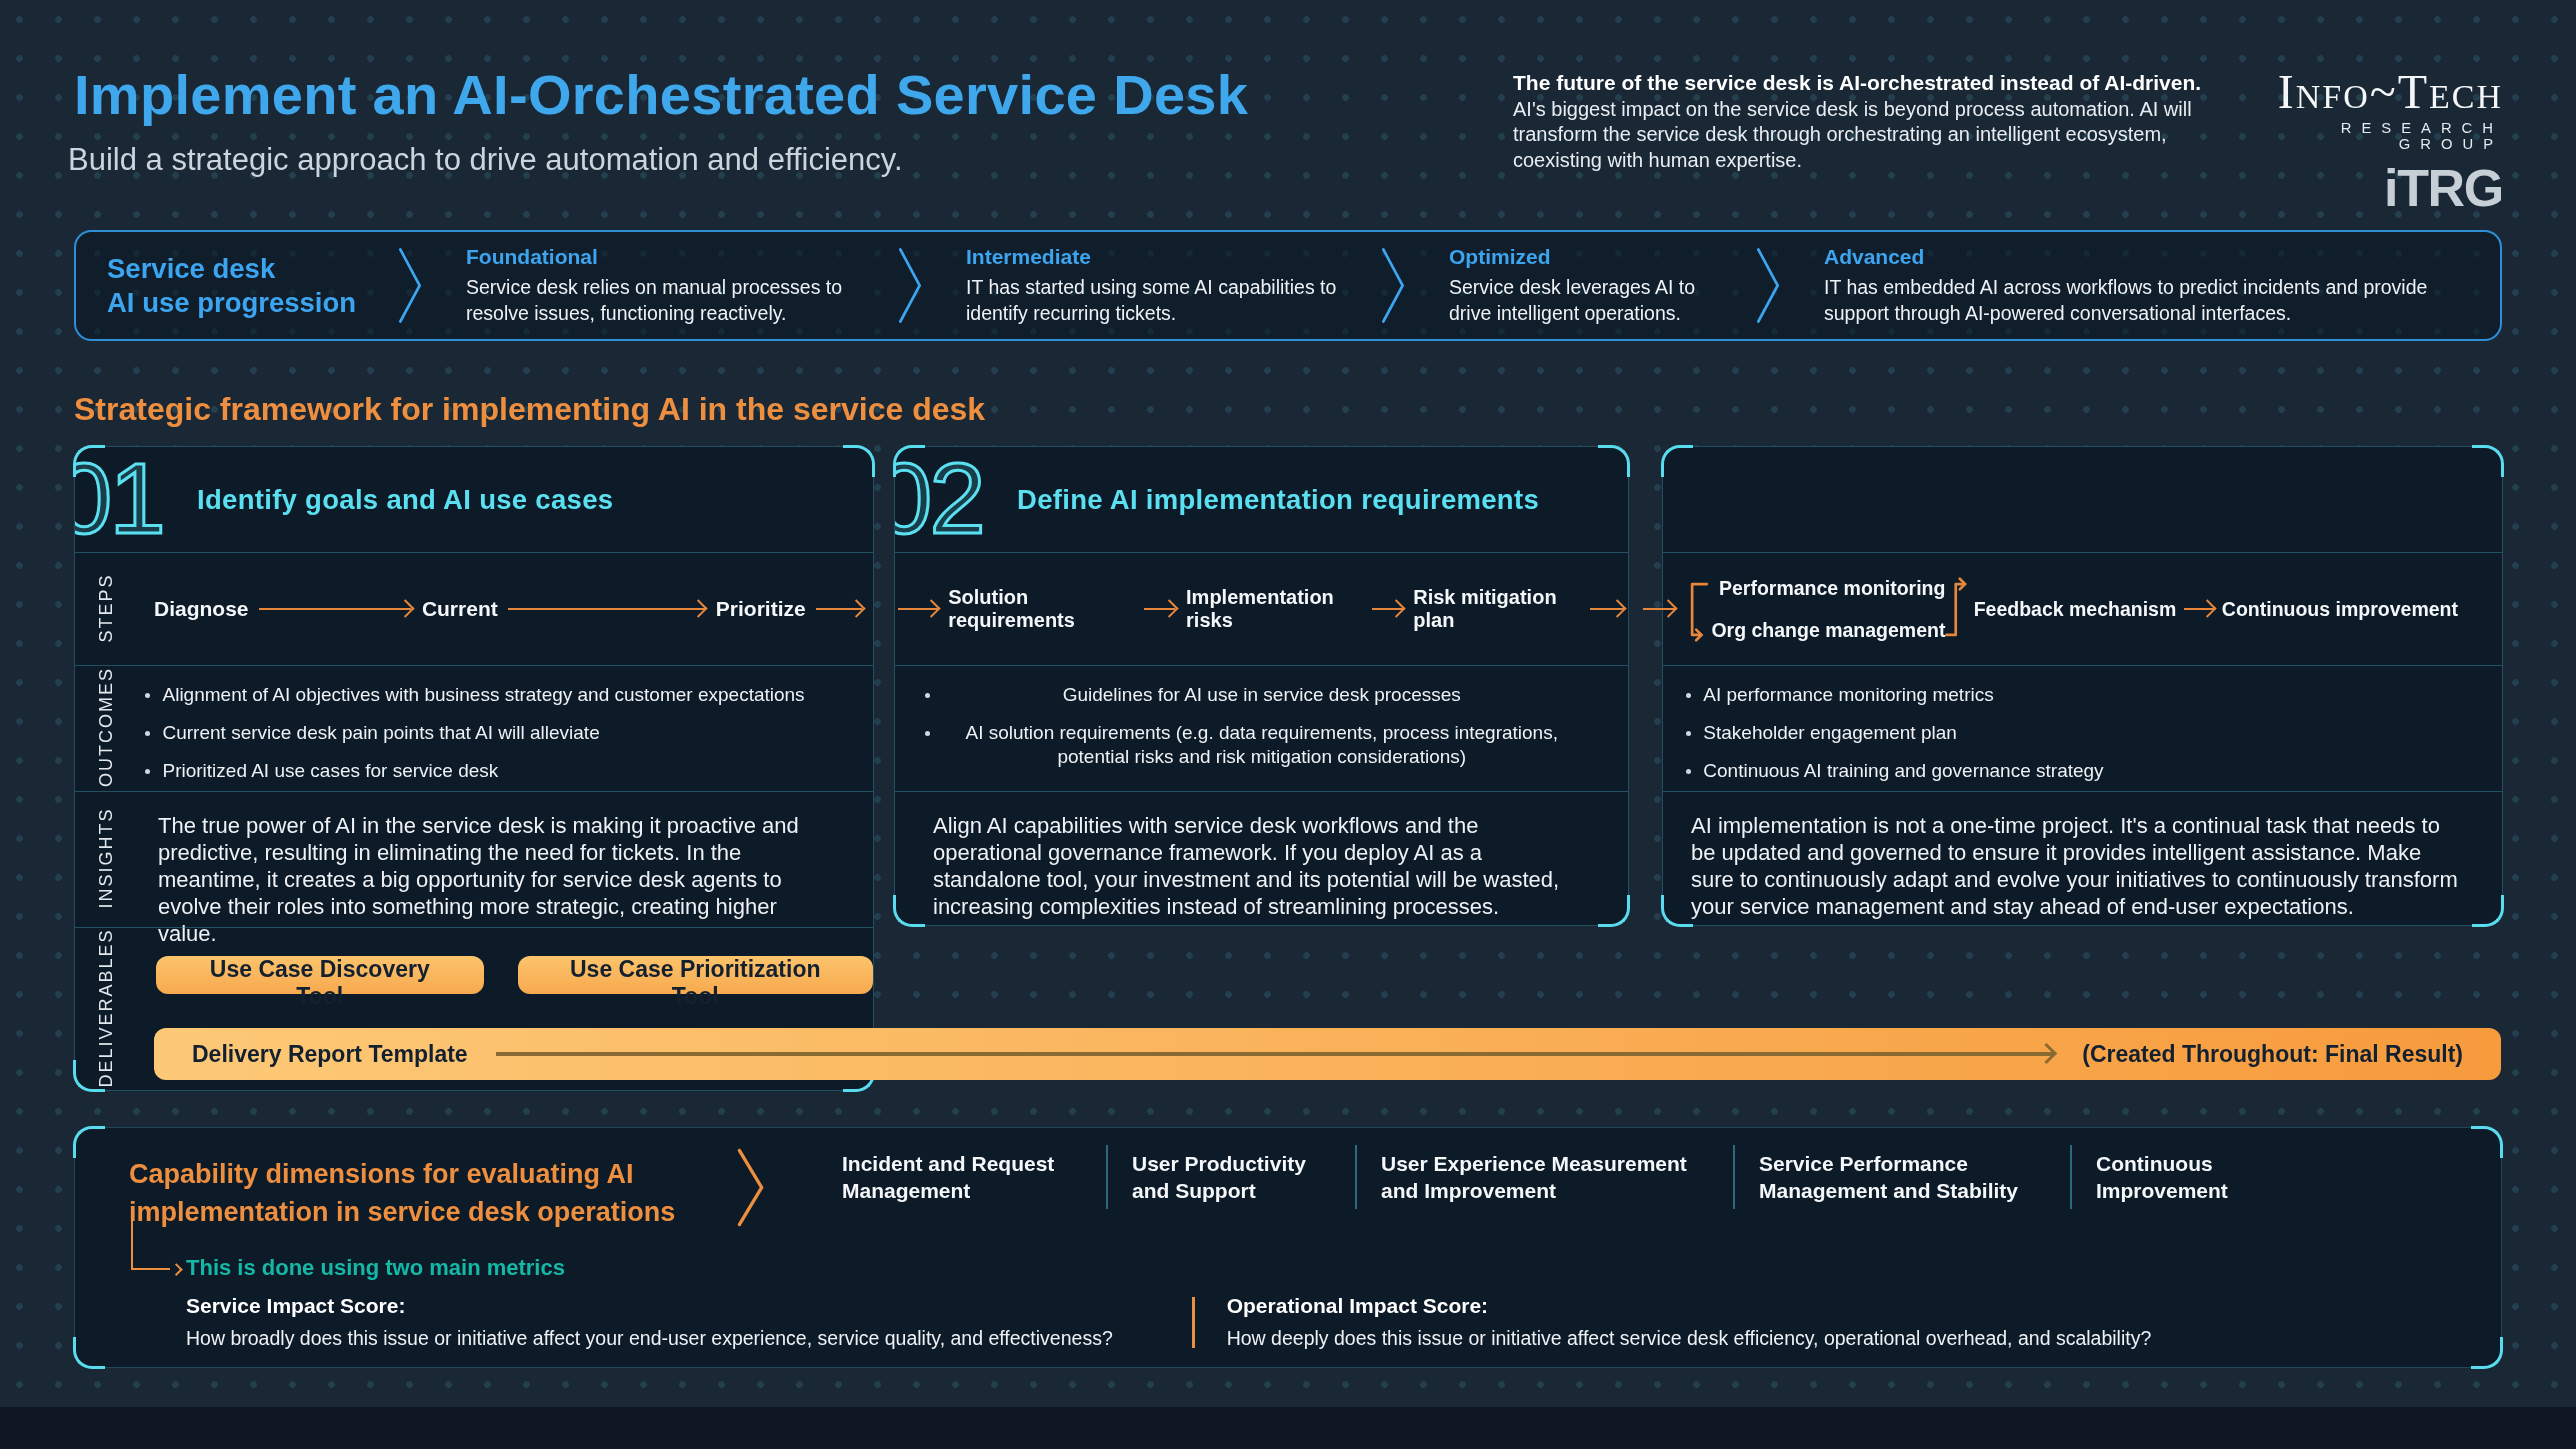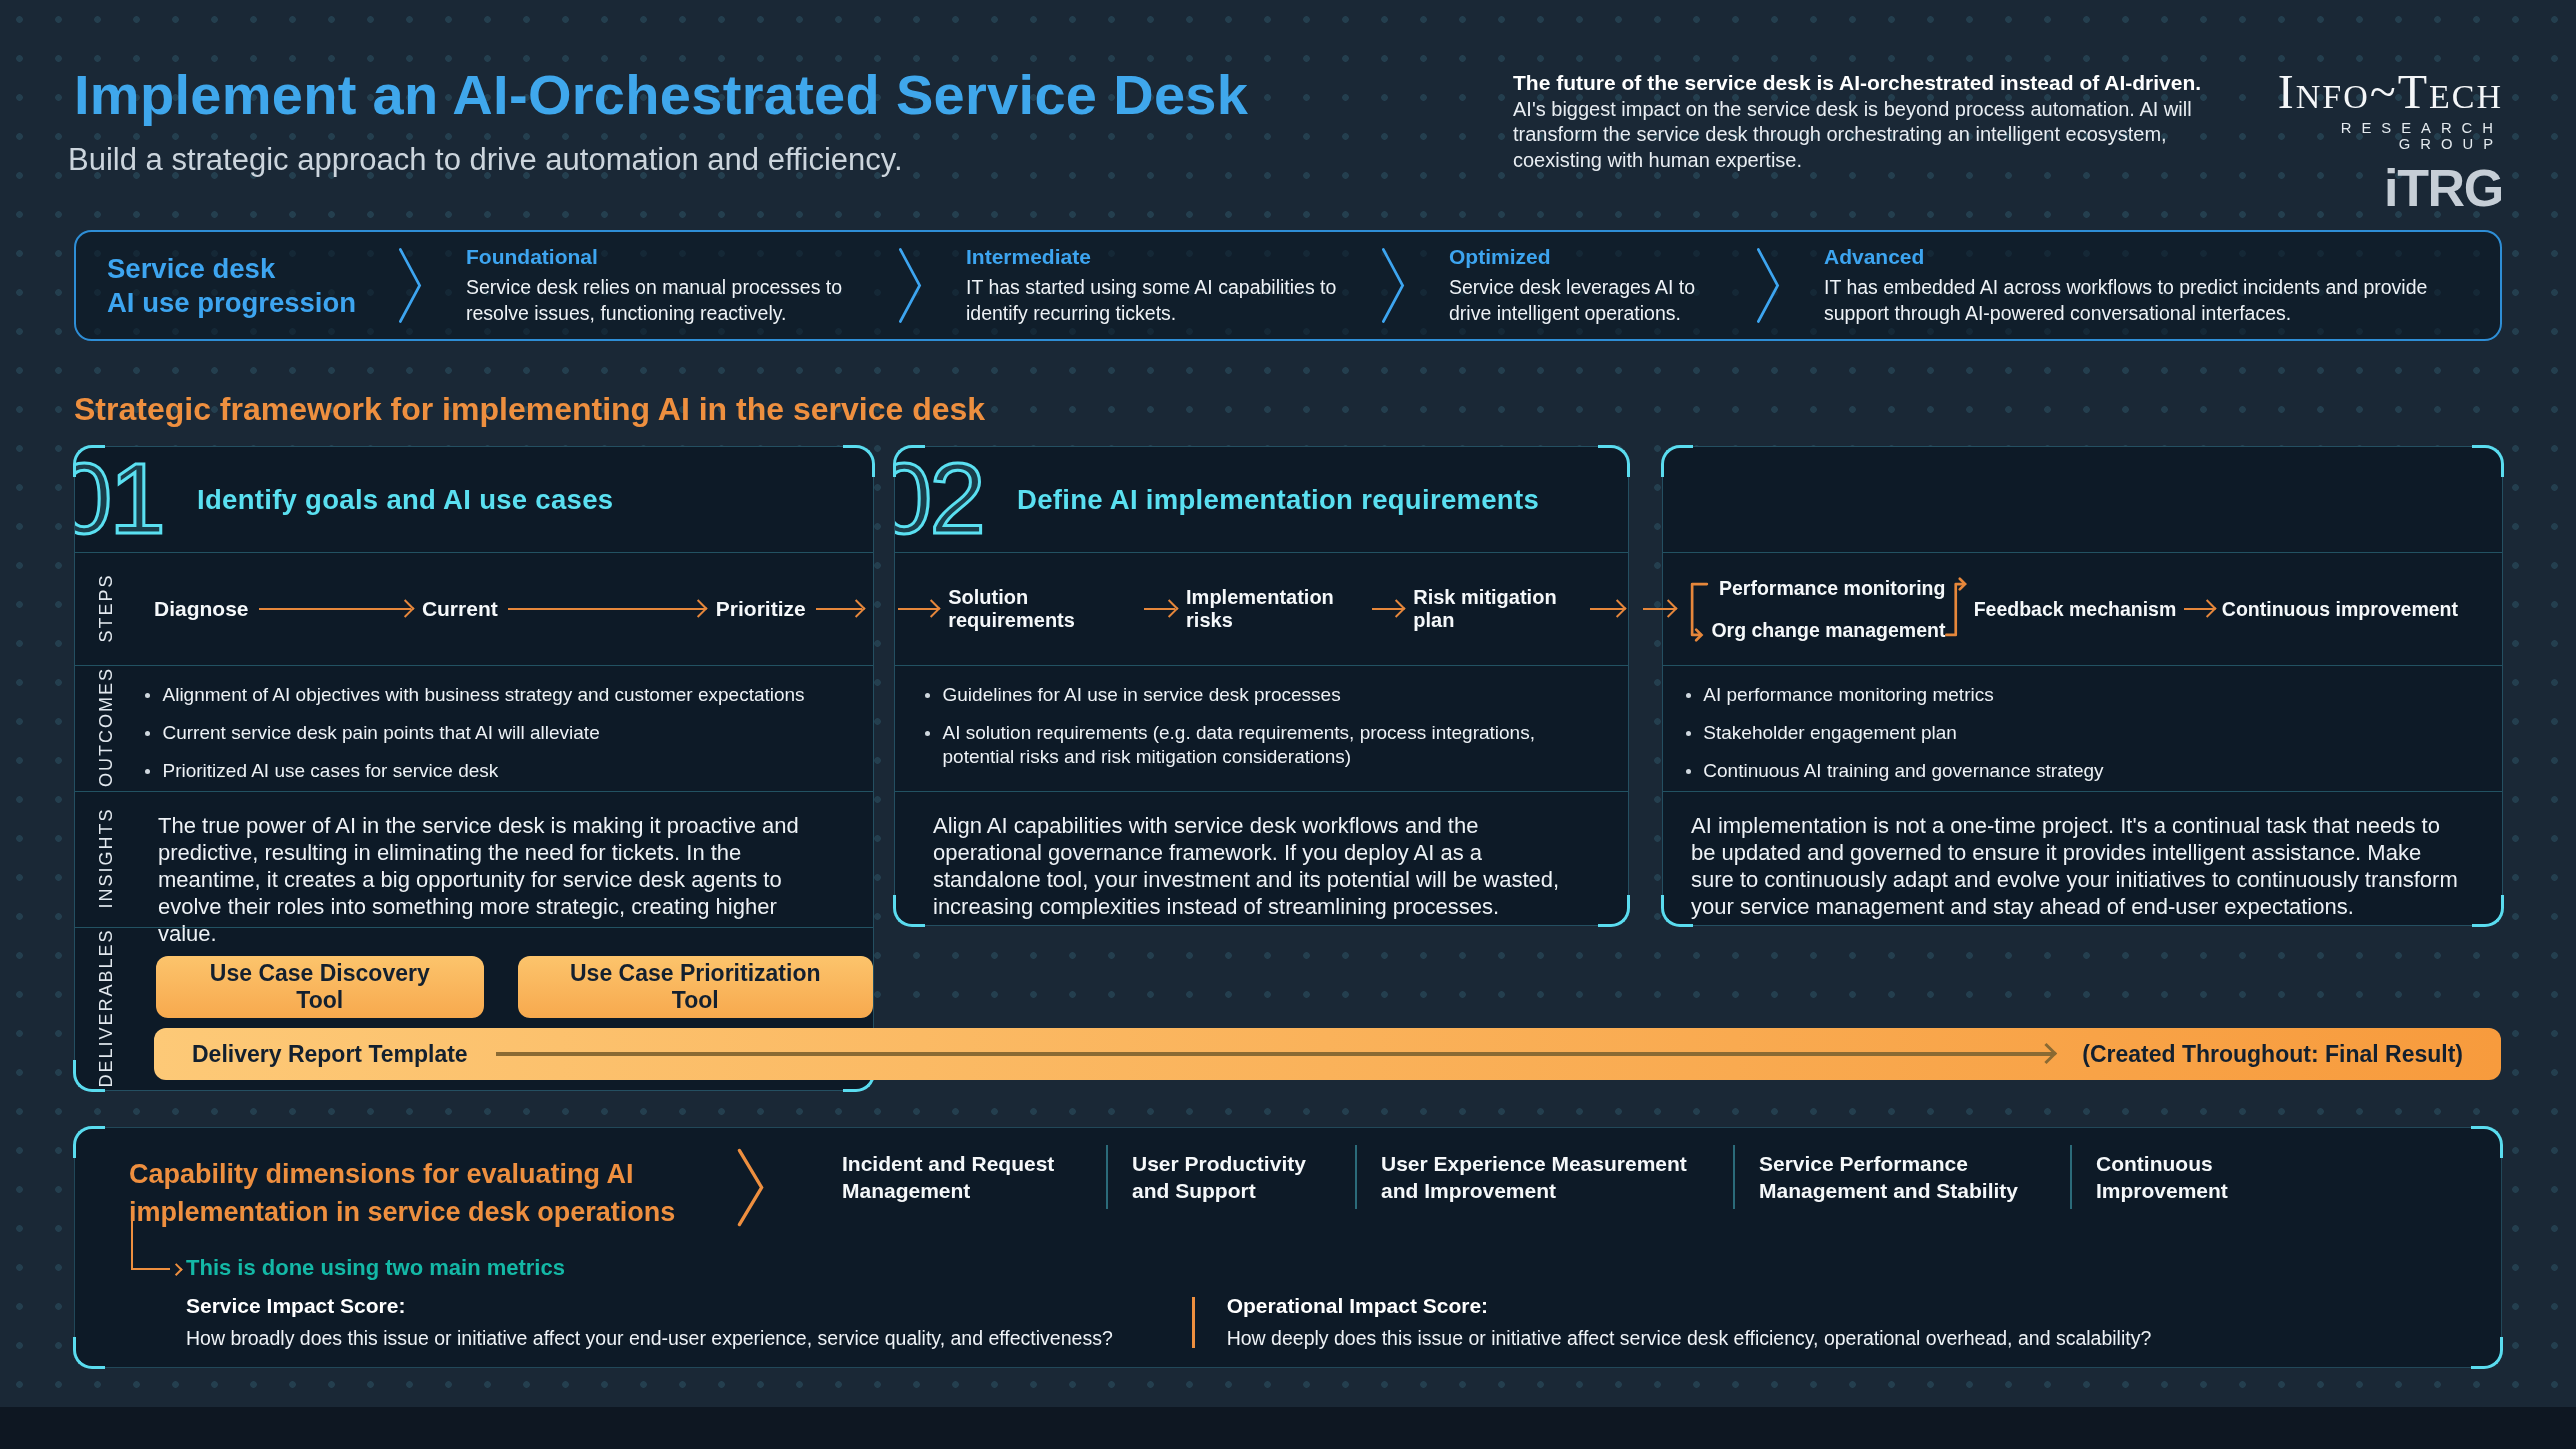--- a/index.html
+++ b/index.html
@@ -68,33 +68,33 @@
   .sarrow.lead { flex:0 0 40px; margin-left:-29.5px; }
   .sarrow.tail { flex:1 1 47px; margin-right:-9.4px; }
   .split { display:flex; align-items:center; margin:0 2.7px;text-align:right; }
   .split-labels { display:flex; flex-direction:column; gap:19px; }
   .split-labels span { white-space:nowrap; }
 
   .olist { list-style:none; }
   .olist li { position:relative; padding-left:25.5px; font-size:19px; line-height:24px; margin-bottom:14px; color:#eef2f6; }
   .olist li::before { content:''; position:absolute; left:8px; top:9.4px; width:5.4px; height:5.4px; border-radius:50%; background:#cfd8df; }
   .out-1 { padding-left:62px; padding-right:19px; }
-  .out-2 { padding-left:22px; padding-right:47px; }
+  .out-2 { padding-left:22px; padding-right:47px;text-align:center; }
   .out-3 { padding-left:14.8px; padding-right:27px; }
   .ins-1 { padding-left:83px; padding-right:40px; }
   .ins-2 { padding-left:38px; padding-right:50px; }
   .ins-3 { padding-left:28px; padding-right:35px; }
 
   .rail-label { position:absolute; color:#e2e8ee; font-size:18px; letter-spacing:2px; font-weight:500;
     transform:rotate(-90deg); transform-origin:center; white-space:nowrap; width:0; height:0;
     display:flex; align-items:center; justify-content:center; z-index:5; }
 
   
   .deliv-buttons { display:flex; gap:34px; padding:28px 0 0 81px; }
-  .tool-btn { border:none; cursor:pointer; border-radius:12px; padding:0 39px; height:62px;
+  .tool-btn { border:none; cursor:pointer; border-radius:12px; padding:0 39px; height:38px;
     background:linear-gradient(180deg,#fcc46c,#f7a94e); color:#13202f; font-weight:bold; font-size:23px;
     font-family:"Liberation Sans",sans-serif; }
   .report-bar { position:absolute; left:154px; top:1028px; width:2347px; height:52px; z-index:6;
     border-radius:12px; background:linear-gradient(90deg,#fdc977,#f79b3d);
     display:flex; align-items:center; padding:0 38px; color:#13202f; font-weight:bold; font-size:23px; }
   .bar-line { flex:1; height:3.4px; background:#8a6a33; margin:0 28px; position:relative; }
   .bar-line::after { content:''; position:absolute; right:0; top:-6px; width:12px; height:12px;
     border-top:3.4px solid #8a6a33; border-right:3.4px solid #8a6a33; transform:rotate(45deg); }
 
   

